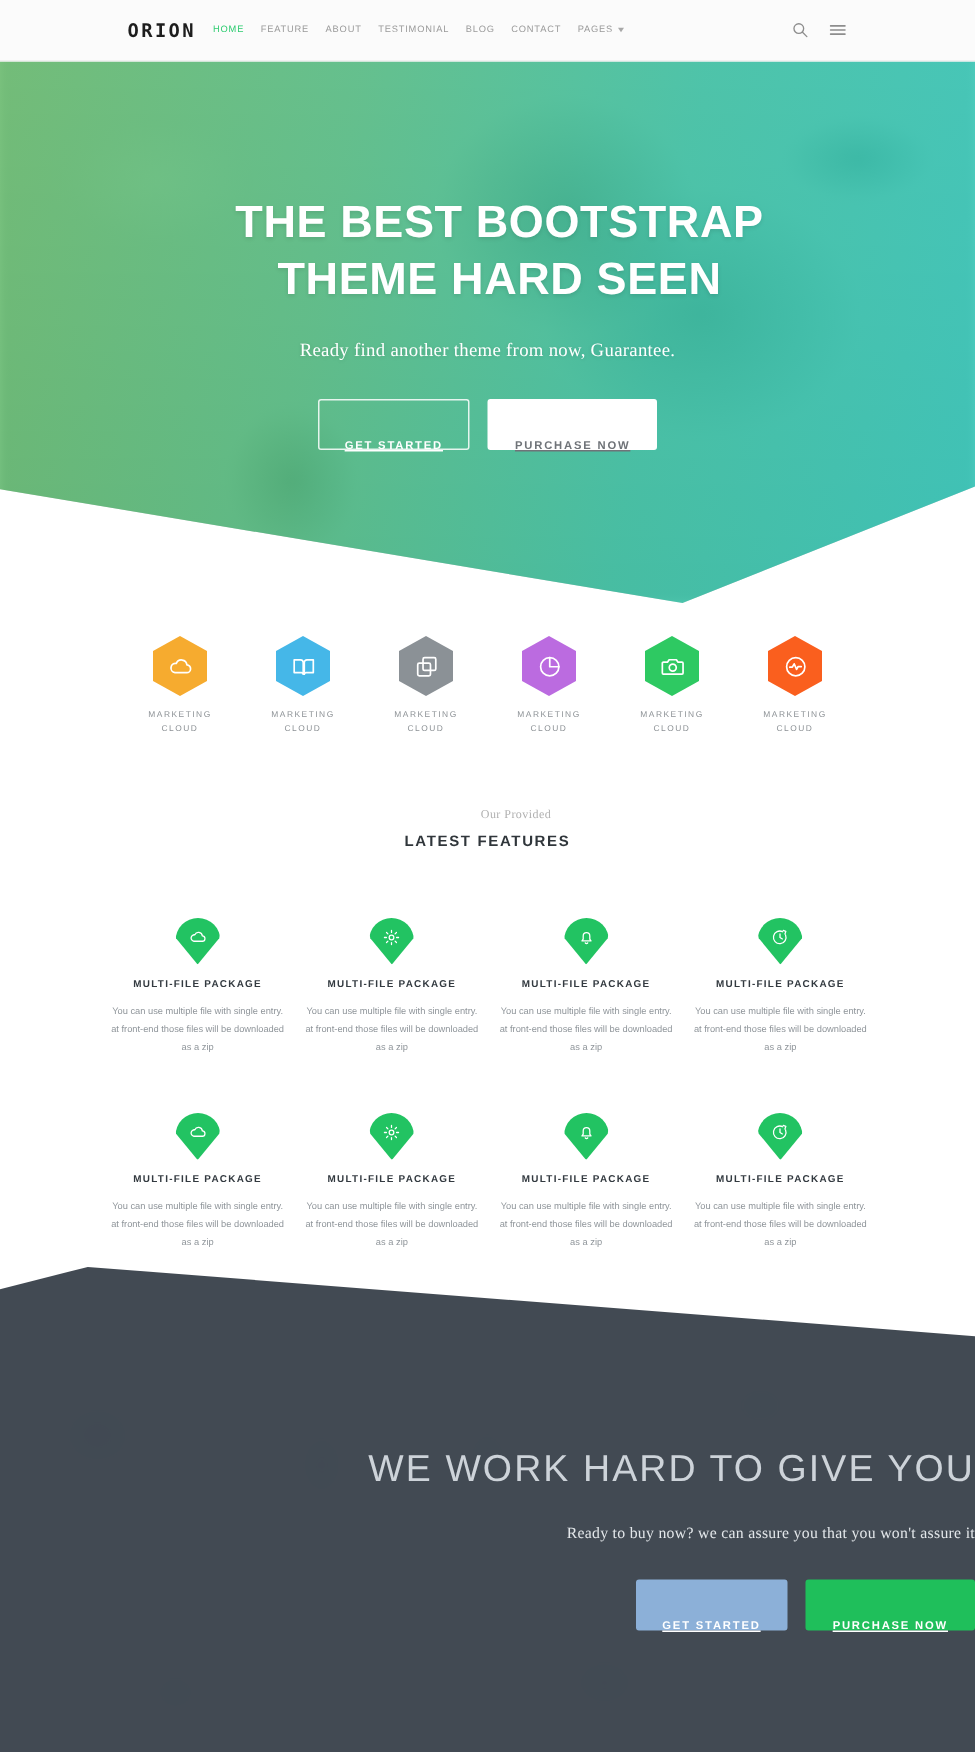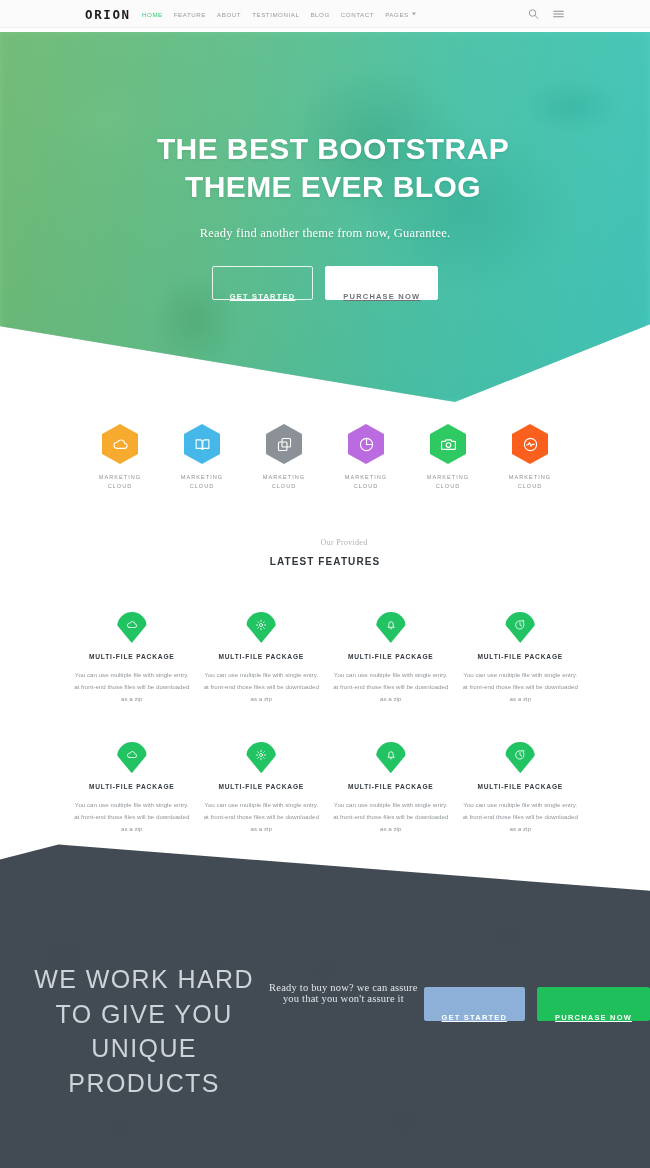--- a/index.html
+++ b/index.html
@@ -14,21 +14,21 @@
     position: relative;
     width: 650px;
     height: 1168px;
     background: #ffffff;
     overflow: hidden;
   }
 
   
   .navbar {
     position: absolute; top: 0; left: 0;
-    width: 650px; height: 28px;
+    width: 650px; height: 41px;
     background: #fbfbfb;
     border-bottom: 1px solid #f0f0f0;
     display: flex; align-items: center;
     z-index: 40;
     padding-left: 34px;
   }
   .brand {
     position: absolute; left: 85px; top: 50%;
     transform: translateY(-50%);
     font-size: 12.5px; font-weight: bold;
@@ -217,22 +217,22 @@
       radial-gradient(ellipse 60px 50px at 18% 88%, rgba(120,150,180,.12), rgba(0,0,0,0) 72%);
     filter: blur(2px);
   }
   .dark-tint {
     position: absolute; inset: 0;
     background: #343c46;
     opacity: .93;
   }
   .dark-inner {
     position: absolute; inset: 0;
-    display: flex; flex-direction: row;
-    align-items: flex-start; padding-top: 124px;
+    display: flex; flex-direction: column;
+    align-items: flex-end; padding-top: 124px;
     z-index: 3;
     margin-left: 25px;
   }
   .dark-title {
     font-size: 25px; font-weight: 300;
     color: #cdd3d9; text-align: center;
     line-height: 1.38; letter-spacing: 1.4px;
   }
   .dark-sub {
     margin-top: 20px;
@@ -284,21 +284,21 @@
       </span>
     </div>
   </div>
 
   <div class="hero">
     <div class="hero-photo"></div>
     <div class="hero-tint2"></div>
     <div class="hero-inner">
       <h1 class="hero-title">
         <span>THE BEST BOOTSTRAP</span><br>
-        <span>THEME EVER BLOG</span>
+        <span>THEME HARD SEEN</span>
       </h1>
       <p class="hero-sub">Ready find another theme from now, Guarantee.</p>
       <div class="hero-btns">
         <a class="btn btn-ghost" href="#">GET STARTED</a>
         <a class="btn btn-white" href="#">PURCHASE NOW</a>
       </div>
     </div>
   </div>
 
   <div class="hexrow">
@@ -506,21 +506,20 @@
     </div>
 
   </div>
 
   <div class="dark">
     <div class="dark-photo"></div>
     <div class="dark-tint"></div>
     <div class="dark-inner">
       <h2 class="dark-title">
         <span>WE WORK HARD TO GIVE YOU</span><br>
-        <span>UNIQUE PRODUCTS</span>
       </h2>
       <p class="dark-sub">Ready to buy now? we can assure you that you won't assure it</p>
       <div class="dark-btns">
         <a class="btn btn-blue" href="#">GET STARTED</a>
         <a class="btn btn-green" href="#">PURCHASE NOW</a>
       </div>
     </div>
   </div>
 
 </div>

